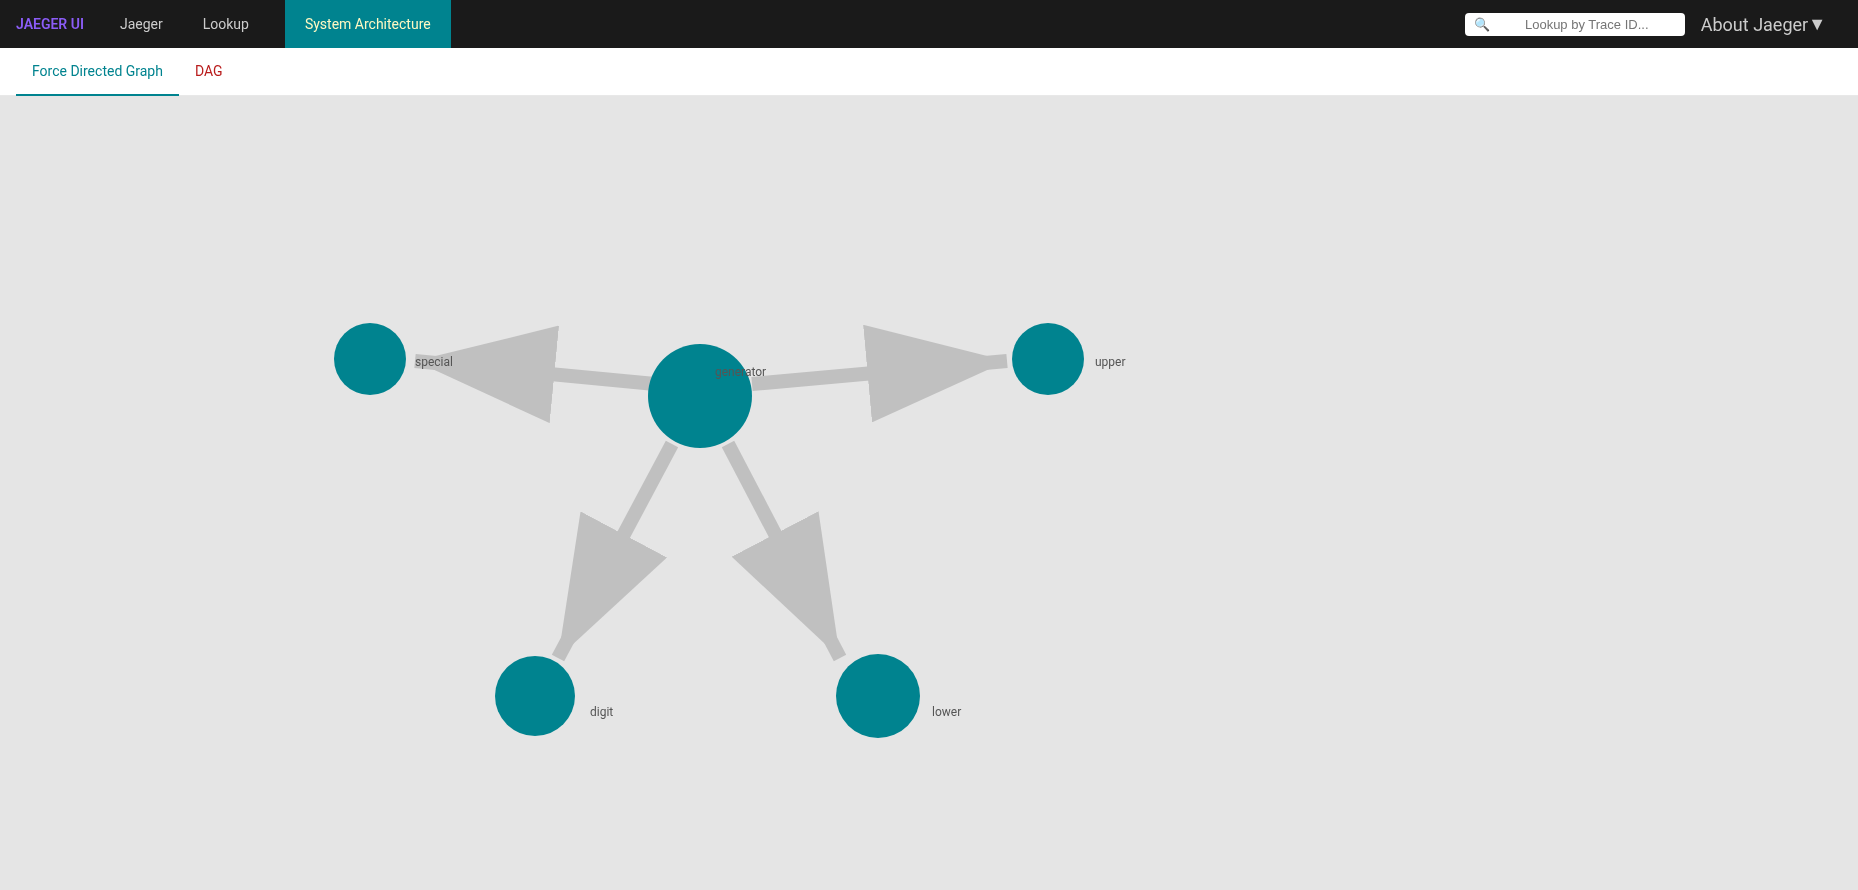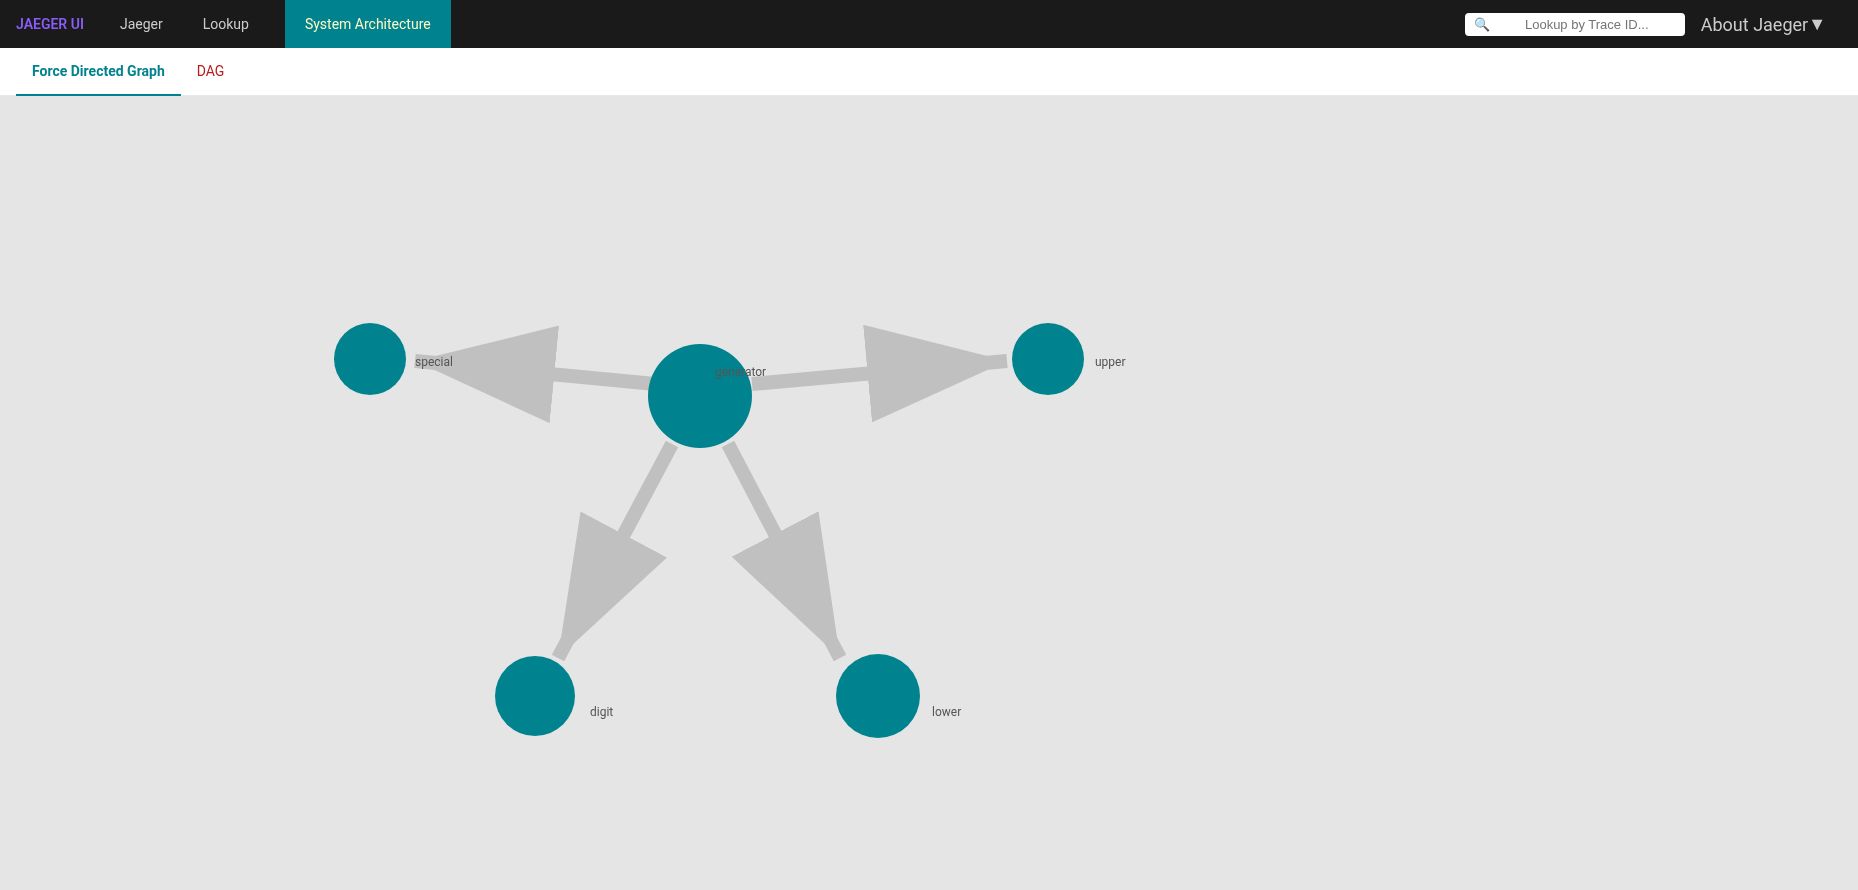--- a/index.html
+++ b/index.html
@@ -80,21 +80,21 @@
       display: flex;
       align-items: center;
       font-size: 14px;
       cursor: pointer;
       color: #b91c1c;
       border-bottom: 2px solid transparent;
     }
     .tab.active {
       color: #00838f;
       border-bottom: 2px solid #00838f;
-      font-weight: 700;
+      font-weight: 400;
     }
 
     
     .graph-area {
       width: 100%;
       height: calc(890px - 48px - 48px);
       position: relative;
       overflow: hidden;
       background: #e5e5e5;
     }

